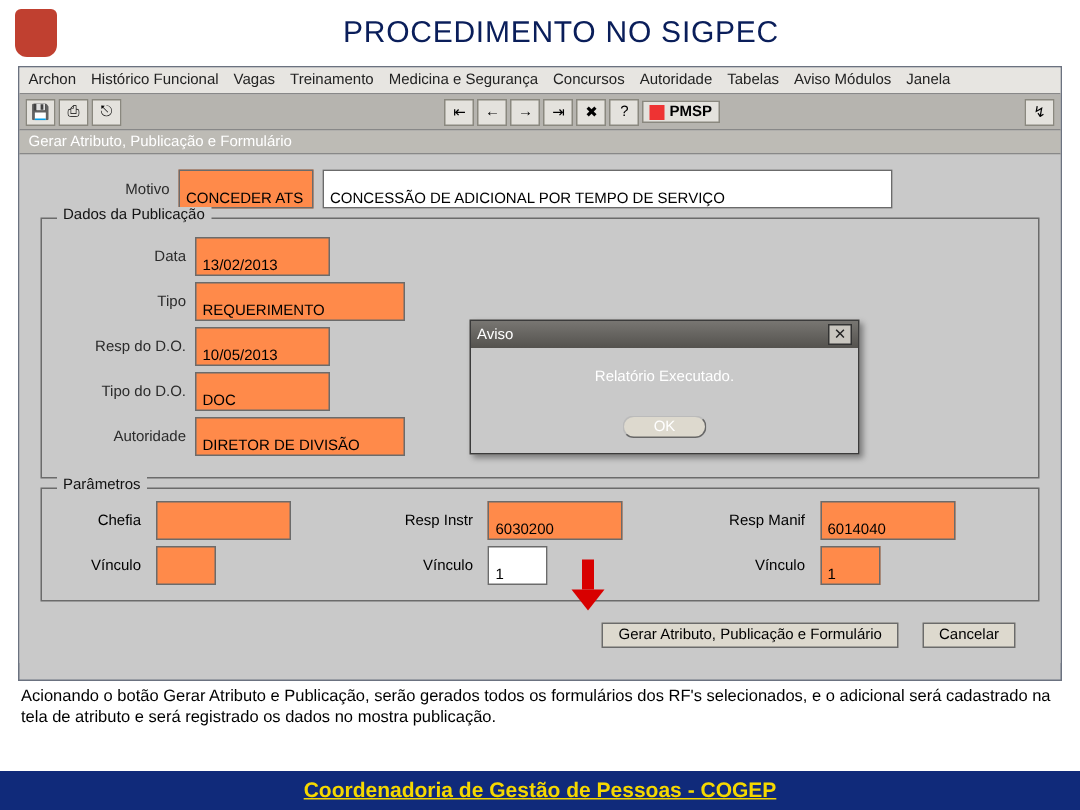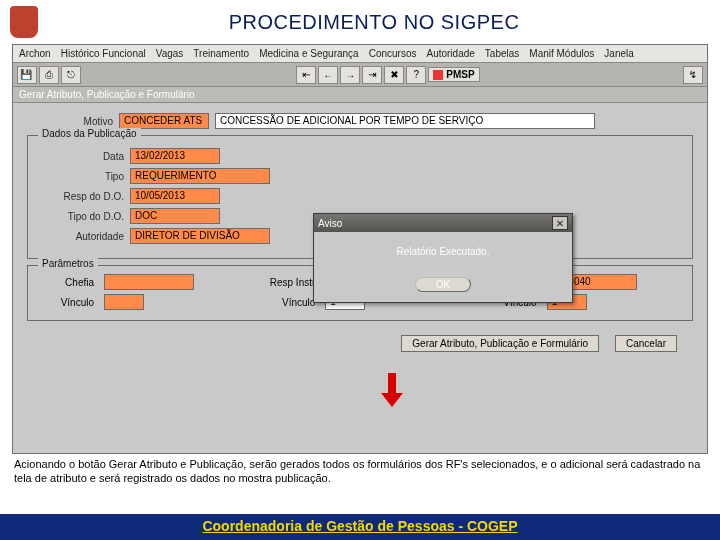--- a/index.html
+++ b/index.html
@@ -94,21 +94,21 @@
     border-bottom: 1px solid #888;
   }
   .form-area {
     background: #c9c9c9;
     padding: 6px 10px 4px;
   }
   .row { display: flex; align-items: center; margin: 4px 0; gap: 6px; }
   .lbl { width: 90px; text-align: right; font-size: 10px; color: #2b2b2b; }
   .fld {
     background: #fff; border: 1px solid #6b6b6b;
-    height: 16px; padding: 0 4px; font-size: 10px;
+    height: 16px; padding: 12px 4px; font-size: 10px;
     line-height: 14px;
   }
   .fld.hl { background: #ff8a4a; }
   .fld.sm { width: 90px; }
   .fld.med { width: 140px; }
   .fld.lg { width: 380px; }
   .fieldset {
     border: 1px solid #6b6b6b;
     margin: 6px 4px;
     padding: 8px 6px 10px;
@@ -215,21 +215,21 @@
 <div class="app-window">
   <div class="menubar">
     <span>Archon</span>
     <span>Histórico Funcional</span>
     <span>Vagas</span>
     <span>Treinamento</span>
     <span>Medicina e Segurança</span>
     <span>Concursos</span>
     <span>Autoridade</span>
     <span>Tabelas</span>
-    <span>Manif Módulos</span>
+    <span>Aviso Módulos</span>
     <span>Janela</span>
   </div>
 
   <div class="toolbar">
     <span class="tbtn col">💾</span>
     <span class="tbtn">⎙</span>
     <span class="tbtn">⎋</span>
     <span class="tsep"></span>
     <span class="tspacer"></span>
     <span class="tbtn">⇤</span>

